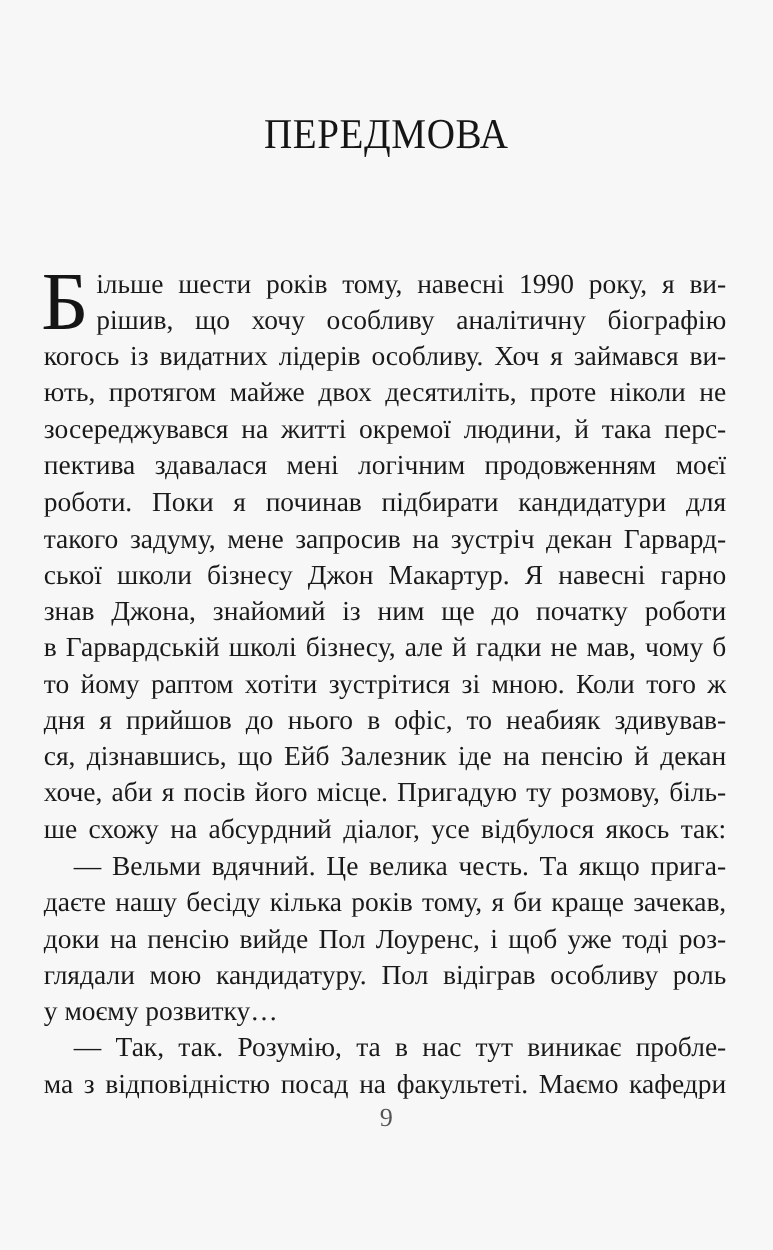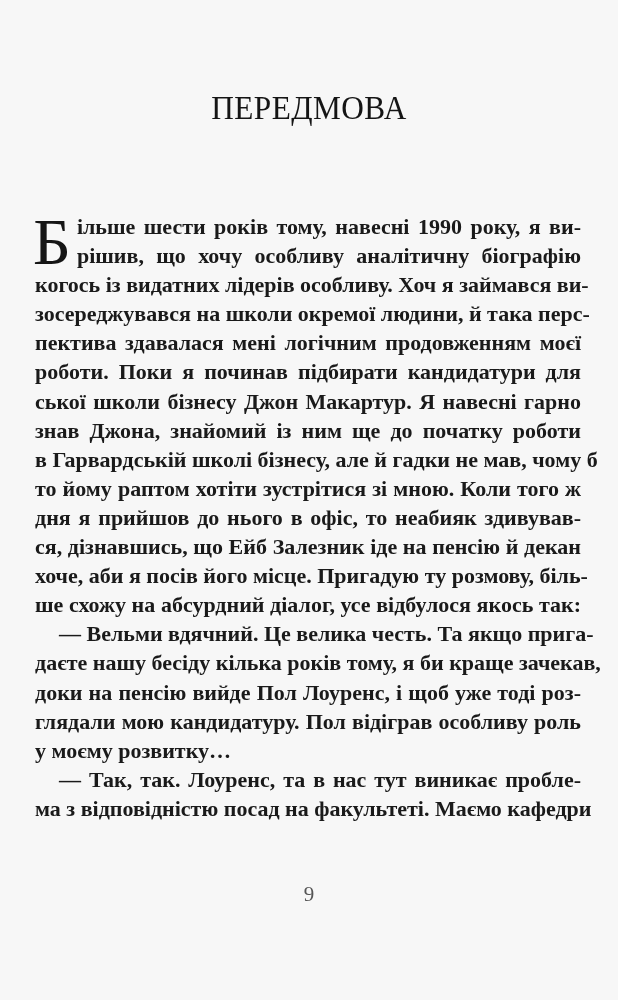--- a/index.html
+++ b/index.html
@@ -48,21 +48,20 @@
       padding: 0;
       color: #151515;
     }
     .line {
       display: block;
       text-align: justify;
       text-align-last: justify;
       white-space: nowrap;
       height: 29.1px;
       overflow: visible;
-      font-weight: bold;
     }
     .line.last {
       text-align-last: left;
     }
     .line.indent {
       padding-left: 24px;
     }
     .page-number {
       position: absolute;
       top: 882px;
@@ -77,38 +76,40 @@
 <body>
 
 <h1 class="page-title">ПЕРЕДМОВА</h1>
 
 <div class="body-text">
   <div>
     <span class="drop-cap">Б</span>
     <span class="line">ільше шести років тому, навесні 1990 року, я ви-</span>
     <span class="line">рішив, що хочу особливу аналітичну біографію</span>
     <span class="line" style="clear:left">когось із видатних лідерів особливу. Хоч я займався ви-</span>
-    <span class="line">зосереджувався на школи окремої людини, й така перс-</span>
+    <span class="line">ють, протягом майже двох десятиліть, проте ніколи не</span>
+    <span class="line">зосереджувався на житті окремої людини, й така перс-</span>
     <span class="line">пектива здавалася мені логічним продовженням моєї</span>
     <span class="line">роботи. Поки я починав підбирати кандидатури для</span>
+    <span class="line">такого задуму, мене запросив на зустріч декан Гарвард-</span>
     <span class="line">ської школи бізнесу Джон Макартур. Я навесні гарно</span>
     <span class="line">знав Джона, знайомий із ним ще до початку роботи</span>
     <span class="line">в Гарвардській школі бізнесу, але й гадки не мав, чому б</span>
     <span class="line">то йому раптом хотіти зустрітися зі мною. Коли того ж</span>
     <span class="line">дня я прийшов до нього в офіс, то неабияк здивував-</span>
     <span class="line">ся, дізнавшись, що Ейб Залезник іде на пенсію й декан</span>
     <span class="line">хоче, аби я посів його місце. Пригадую ту розмову, біль-</span>
     <span class="line">ше схожу на абсурдний діалог, усе відбулося якось так:</span>
   </div>
   <div>
     <span class="line indent">— Вельми вдячний. Це велика честь. Та якщо пригa-</span>
     <span class="line">даєте нашу бесіду кілька років тому, я би краще зачекав,</span>
     <span class="line">доки на пенсію вийде Пол Лоуренс, і щоб уже тоді роз-</span>
     <span class="line">глядали мою кандидатуру. Пол відіграв особливу роль</span>
     <span class="line last">у моєму розвитку…</span>
   </div>
   <div>
-    <span class="line indent">— Так, так. Лоуренс, та в нас тут виникає пробле-</span>
+    <span class="line indent">— Так, так. Розумію, та в нас тут виникає пробле-</span>
     <span class="line">ма з відповідністю посад на факультеті. Маємо кафедри</span>
   </div>
 </div>
 
 <div class="page-number">9</div>
 
 </body></html>

